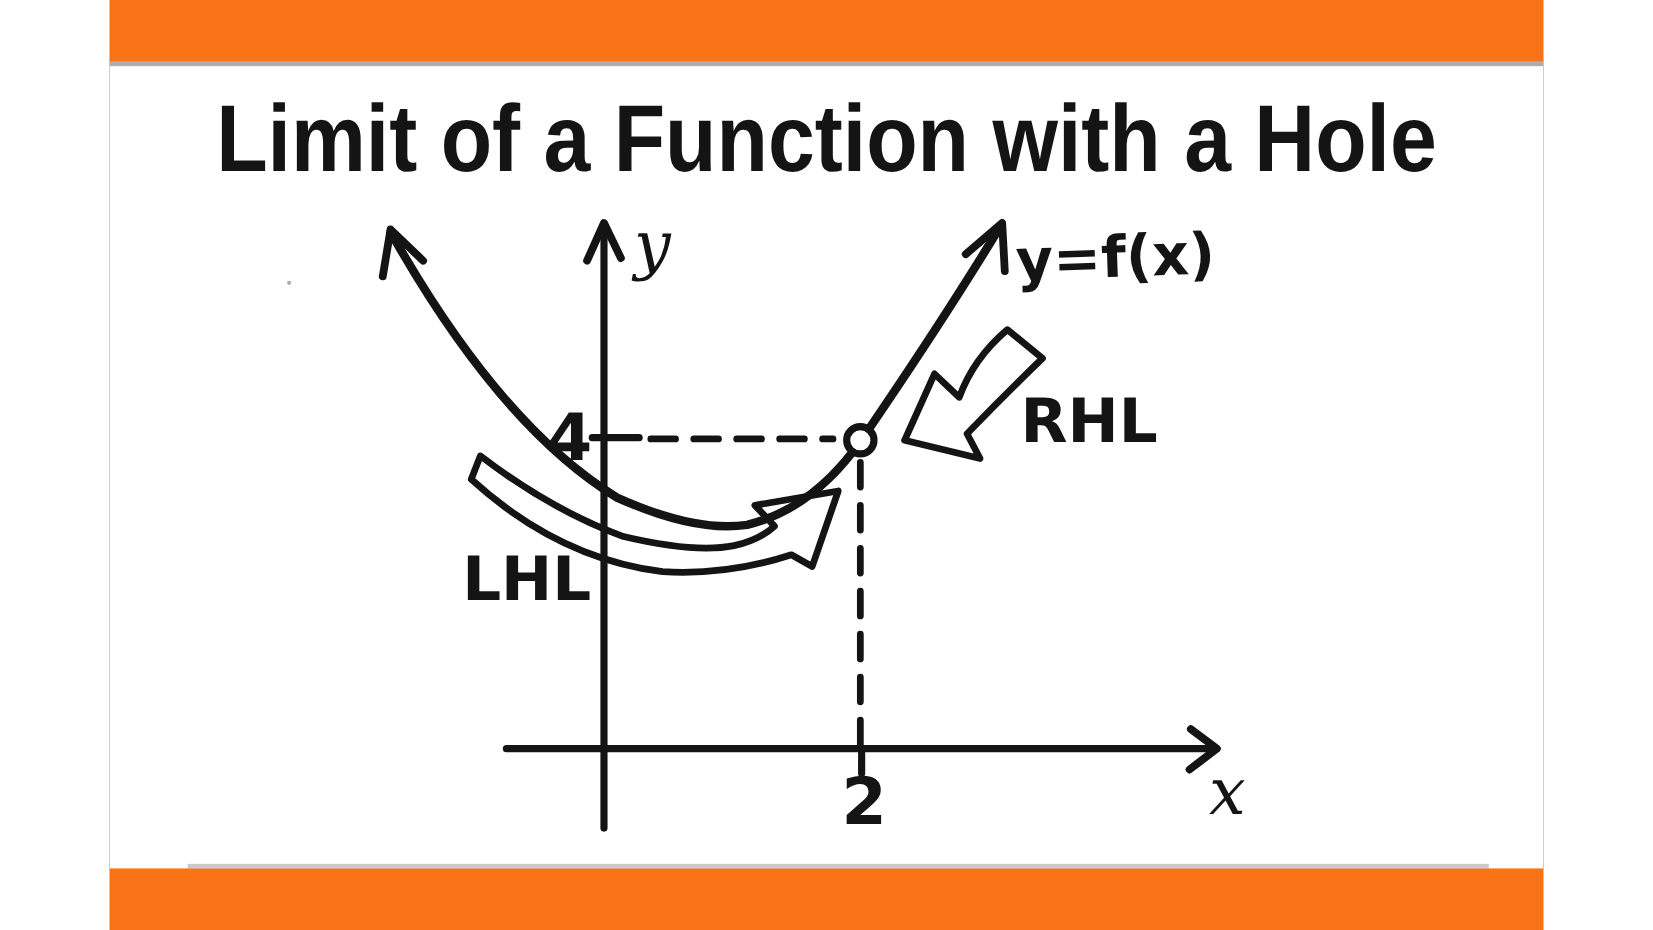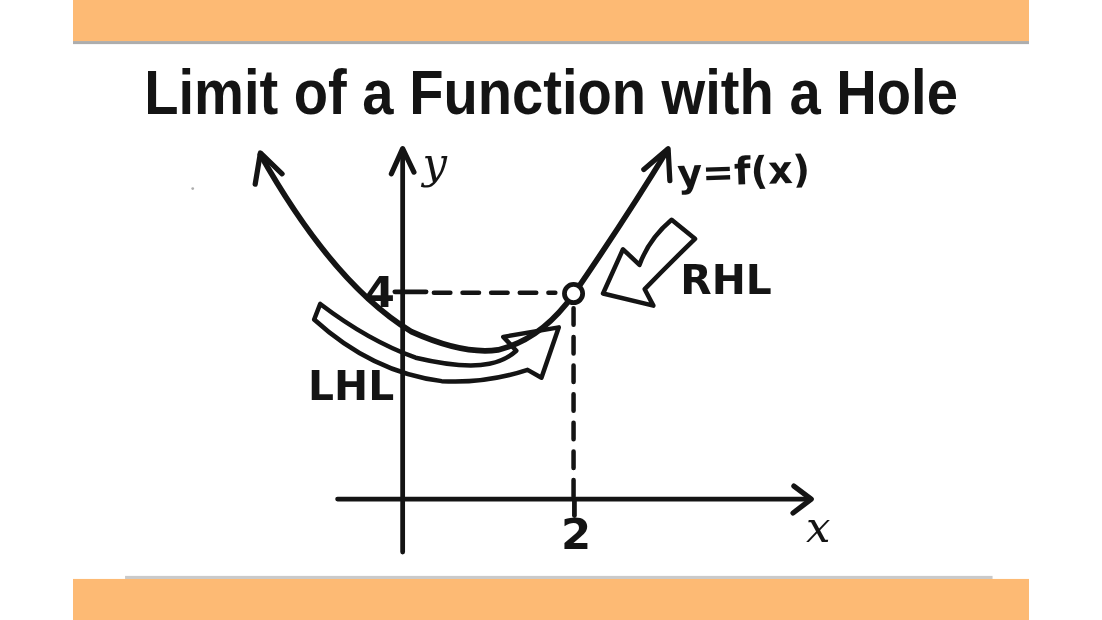--- a/index.html
+++ b/index.html
@@ -1,21 +1,21 @@
 <!DOCTYPE html>
 <html><head>
 <meta charset="utf-8">
 <style>
   html, body { margin: 0; padding: 0; background: #ffffff; }
   .stage {
     position: relative;
     width: 956px;
     height: 620px;
     margin: 0 auto;
-    background: #fdba74;
+    background: #f97316;
     overflow: hidden;
   }
   .stage svg { display: block; width: 100%; height: 100%; }
 
   
   .ink {
     stroke: #141414;
     fill: none;
     stroke-linecap: round;
     stroke-linejoin: round;

